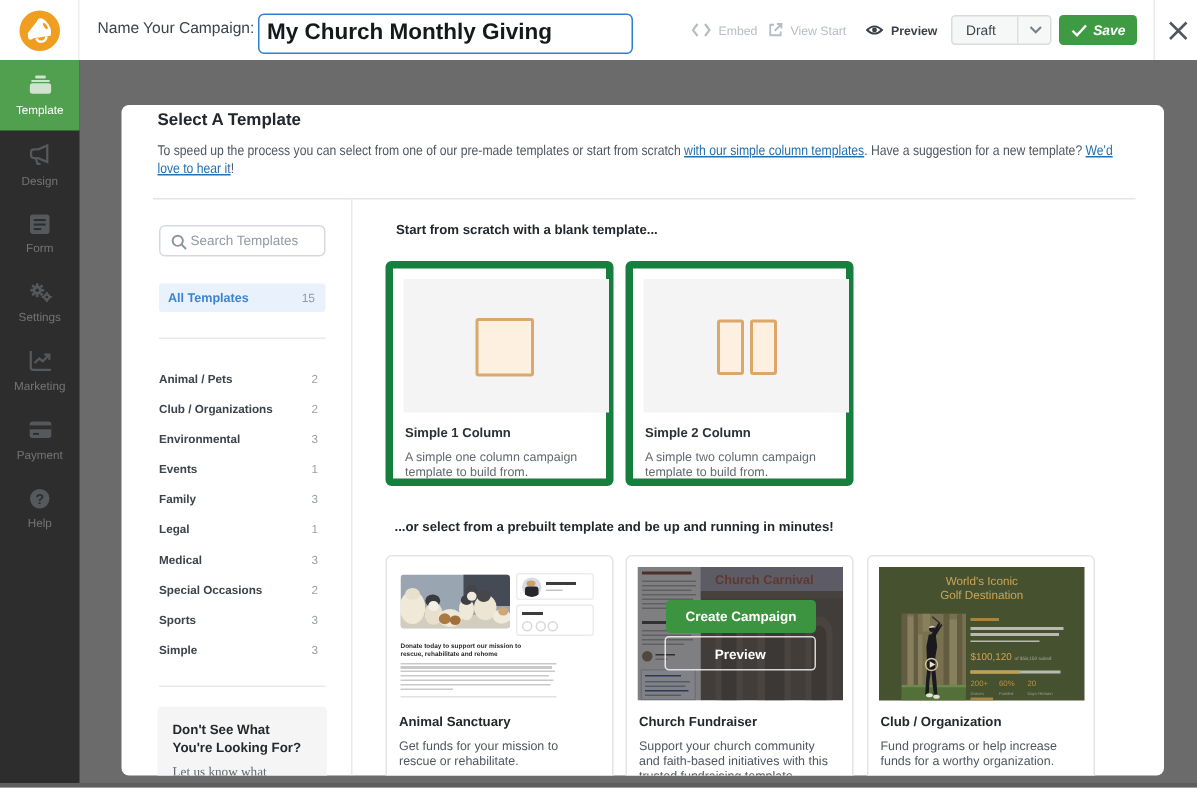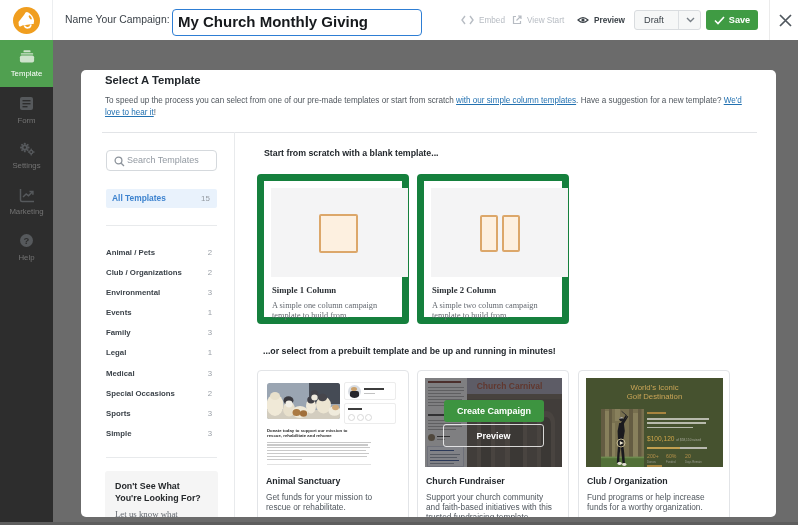--- a/index.html
+++ b/index.html
@@ -15,21 +15,21 @@
 #nameInput { position:absolute; left:172px; top:9px; width:250px; height:27px; border:1.5px solid #2e7ed4; border-radius:4px; background:#fff; font-size:15px; font-weight:bold; color:#16191c; line-height:24px; padding-left:5px; }
 .hbtn { position:absolute; top:0; height:40px; display:flex; align-items:center; font-size:8.2px; color:#b7bcc3; }
 .hbtn svg { margin-right:5px; }
 #embed { left:461px; }
 #viewlive { left:512px; }
 #preview { left:577px; color:#3a4147; font-weight:bold; }
 #draft { position:absolute; left:634px; top:10px; width:67px; height:20px; background:#f6f7f7; border:1px solid #d9dcdf; border-radius:3px; }
 #draft .txt { position:absolute; left:9px; top:0; line-height:18px; font-size:9.2px; color:#3c434a; }
 #draft .sep { position:absolute; left:43px; top:0; width:1px; height:18px; background:#dcdfe2; }
 #draft svg { position:absolute; right:5px; top:6px; }
-#save { position:absolute; left:706px; top:10px; width:52px; height:20px; background:#3f9b43; border-radius:3px; display:flex; align-items:center; justify-content:center; }
+#save { position:absolute; left:706px; top:10px; width:52px; height:20px; background:#3f9b43; border-radius:3px; display:flex; align-items:center; justify-content:center;font-style:italic; }
 #save span { color:#fff; font-size:9.2px; font-weight:bold; margin-left:4px; }
 #hsep { position:absolute; left:769px; top:0; width:1px; height:40px; background:#ebebeb; }
 #closex { position:absolute; left:779px; top:14px; }
 
 
 #sidebar { position:absolute; left:0; top:40px; width:53px; height:482px; background:#2d2d2d; z-index:4; }
 .sbitem { position:relative; width:53px; height:45.8px; text-align:center; }
 .sbitem .ic { position:absolute; left:0; right:0; top:8px; height:17px; display:flex; align-items:center; justify-content:center; }
 .sbitem .lb { position:absolute; left:0; right:0; top:28.5px; font-size:7.8px; color:#747474; }
 .sbitem.active { background:#50a050; height:47px; }
@@ -56,21 +56,21 @@
 .cat .n { position:absolute; left:0; top:0; line-height:20.1px; font-size:7.8px; font-weight:bold; color:#3c434a; }
 .cat .c { position:absolute; right:5px; top:0; line-height:20.1px; font-size:7.8px; color:#9aa0a7; }
 #ldiv2 { position:absolute; left:25px; top:387px; width:111px; height:1px; background:#e8eaec; }
 #dontsee { position:absolute; left:24px; top:401px; width:113px; height:90px; background:#f5f5f5; border-radius:3px; }
 #dontsee .t { position:absolute; left:10px; top:8.5px; font-size:8.9px; font-weight:bold; line-height:12.2px; color:#26292c; }
 #dontsee .s { position:absolute; left:10px; top:38px; font-size:8.8px; color:#646970;font-family:Liberation Serif, serif; }
 
 
 #rh1 { position:absolute; left:183px; top:77.8px; font-size:8.8px; line-height:10px; font-weight:bold; color:#23282d; }
 #rh2 { position:absolute; left:182px; top:275.8px; font-size:8.8px; line-height:10px; font-weight:bold; color:#23282d; }
-.tcard { position:absolute; width:152px; height:150px; border:7px solid #15803d; border-radius:4px; background:#fff;font-family:Liberation Serif, serif; }
+.tcard { position:absolute; width:152px; height:150px; border:5px solid #15803d; border-radius:4px; background:#fff; }
 .tcard .prev { position:absolute; left:7px; top:7px; width:137px; height:89px; background:#f4f4f5; }
 .tcard .ttl { position:absolute; left:8px; top:104px; font-size:8.7px; line-height:10px; font-weight:bold; color:#2c3136; }
 .tcard .dsc { position:absolute; left:8px; top:119.6px; width:140px; font-size:8.3px; line-height:10px; color:#646970; }
 .tcard2 { position:absolute; width:152px; height:220px; border:1px solid #e2e4e7; border-radius:4px; background:#fff; }
 .tcard2 .thumb { position:absolute; left:7px; top:7px; width:137px; height:89px; overflow:hidden; }
 .tcard2 .ttl { position:absolute; left:8px; top:105px; font-size:8.8px; line-height:10px; font-weight:bold; color:#23282d; }
 .tcard2 .dsc { position:absolute; left:8px; top:121.2px; width:142px; font-size:8.3px; line-height:10.1px; color:#50575e; }
 .wire { position:absolute; border:2px solid #dca76a; background:#fdf0e0; border-radius:2px; }
 </style>
 </head>
@@ -135,20 +135,29 @@
 <div id="sidebar">
     <div class="sbitem active">
       <div class="ic">
         <svg width="16" height="13" viewBox="0 0 16 13">
           <rect x="4.5" y="0.3" width="7" height="2" rx="0.6" fill="#cfe3cd"></rect>
           <rect x="1.8" y="3.3" width="12.4" height="1.3" rx="0.6" fill="#cfe3cd"></rect>
           <rect x="0.9" y="5.5" width="14.2" height="7" rx="1.8" fill="#cfe3cd"></rect>
         </svg>
       </div>
       <div class="lb">Template</div>
+    </div>
+    <div class="sbitem">
+      <div class="ic">
+        <svg width="17" height="15" viewBox="0 0 17 15">
+          <path d="M13.5 1 v11 l-6 -2.6 h-3 a1.8 1.8 0 0 1 -1.8 -1.8 v-2.2 a1.8 1.8 0 0 1 1.8 -1.8 h3 z" fill="none" stroke="#56595c" stroke-width="1.5"></path>
+          <path d="M6 9.8 l1 3.4 h2" fill="none" stroke="#56595c" stroke-width="1.5"></path>
+        </svg>
+      </div>
+      <div class="lb">Design</div>
     </div>
     <div class="sbitem">
       <div class="ic">
         <svg width="15" height="15" viewBox="0 0 15 15">
           <rect x="1" y="1" width="13" height="13" rx="2" fill="#56595c"></rect>
           <rect x="3.5" y="4" width="8" height="1.4" fill="#2d2d2d"></rect>
           <rect x="3.5" y="7" width="8" height="1.4" fill="#2d2d2d"></rect>
           <rect x="3.5" y="10" width="5" height="1.4" fill="#2d2d2d"></rect>
         </svg>
       </div>
@@ -181,20 +190,30 @@
     </div>
     <div class="sbitem">
       <div class="ic">
         <svg width="16" height="15" viewBox="0 0 16 15">
           <path d="M1.5 1 v11 a1.5 1.5 0 0 0 1.5 1.5 h12" fill="none" stroke="#56595c" stroke-width="1.5"></path>
           <path d="M4 9 l3.2 -3 l2.3 1.8 l4 -4" fill="none" stroke="#56595c" stroke-width="1.5"></path>
           <path d="M10.5 3.4 h3.4 v3.4" fill="none" stroke="#56595c" stroke-width="1.5"></path>
         </svg>
       </div>
       <div class="lb">Marketing</div>
+    </div>
+    <div class="sbitem">
+      <div class="ic">
+        <svg width="16" height="13" viewBox="0 0 16 13">
+          <rect x="0.8" y="1" width="14.4" height="11" rx="1.8" fill="#56595c"></rect>
+          <rect x="0.8" y="3.6" width="14.4" height="2.6" fill="#2d2d2d"></rect>
+          <rect x="3" y="8.6" width="4" height="1.3" fill="#2d2d2d"></rect>
+        </svg>
+      </div>
+      <div class="lb">Payment</div>
     </div>
     <div class="sbitem">
       <div class="ic">
         <svg width="15" height="15" viewBox="0 0 15 15">
           <circle cx="7.5" cy="7.5" r="6.5" fill="#56595c"></circle>
           <text x="7.5" y="10.8" text-anchor="middle" font-family="Liberation Sans" font-size="9.5" font-weight="bold" fill="#2d2d2d">?</text>
         </svg>
       </div>
       <div class="lb">Help</div>
     </div>

